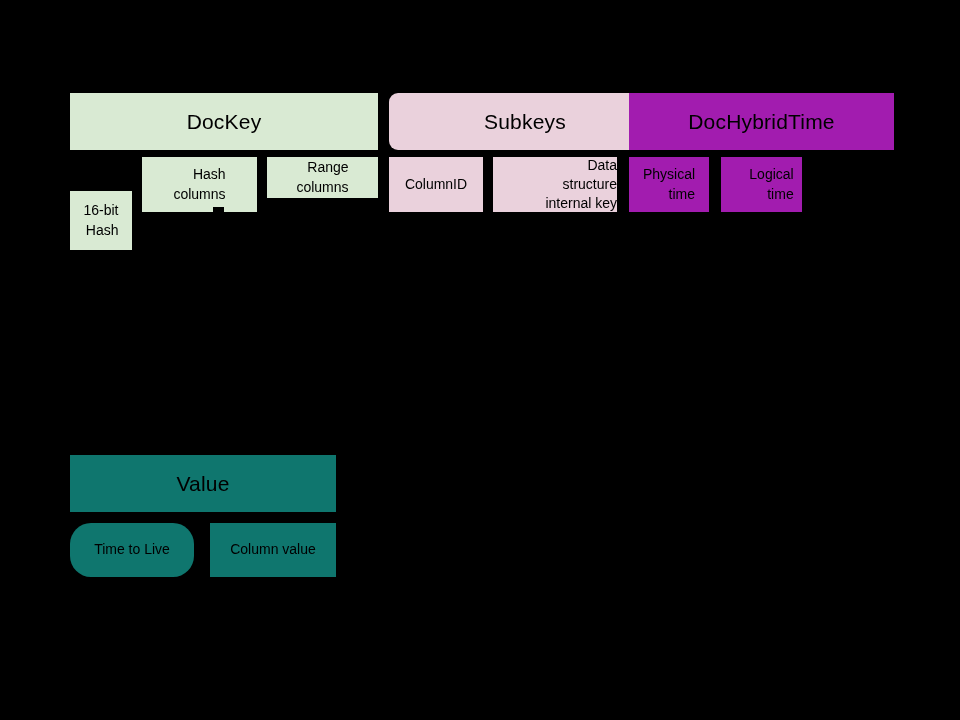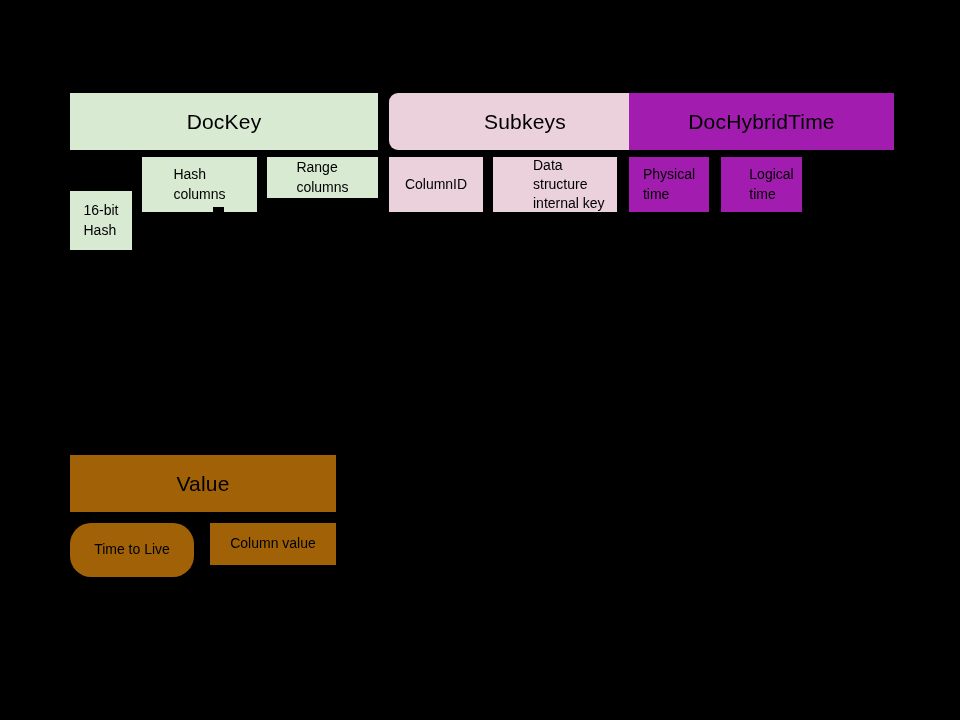--- a/index.html
+++ b/index.html
@@ -17,37 +17,37 @@
     position: relative;
     width: 960px;
     height: 720px;
     background: #000000;
   }
   .box {
     position: absolute;
     display: flex;
     align-items: center;
     justify-content: center;
-    text-align: left;
+    text-align: right;
     color: #000000;
     white-space: pre-line;
     box-sizing: border-box;
   }
   .hdr {
     font-size: 21px;
     letter-spacing: 0.2px;
   }
   .cell {
     font-size: 14px;
     line-height: 1.38;
   }
   .fill-green  { background: #d9ead3; }
   .fill-pink   { background: #ead1dc; }
   .fill-blue   { background: #a21caf; }
-  .fill-salmon { background: #a16207; }
+  .fill-salmon { background: #0f766e; }
   .mark {
     position: absolute;
     background: #000000;
   }
 </style>
 </head>
 <body>
 
 <div class="canvas">
 
@@ -66,15 +66,15 @@
 internal key</div>
 
   <div class="box hdr fill-blue" style="left:629px; top:93px; width:265px; height:57px;">DocHybridTime</div>
   <div class="box cell fill-blue" style="left:629px; top:157px; width:80px; height:55px;">Physical
 time</div>
   <div class="box cell fill-blue" style="left:721px; top:157px; width:81px; height:55px;padding-left:20px;">Logical
 time</div>
 
   <div class="box hdr fill-salmon" style="left:70px; top:455px; width:266px; height:57px;">Value</div>
   <div class="box cell fill-salmon" style="left:70px; top:523px; width:124px; height:54px;border-radius:21px;">Time to Live</div>
-  <div class="box cell fill-salmon" style="left:210px; top:523px; width:126px; height:42px;">Column value</div>
+  <div class="box cell fill-salmon" style="left:210px; top:523px; width:126px; height:54px;">Column value</div>
 
 </div>
 
 </body></html>

